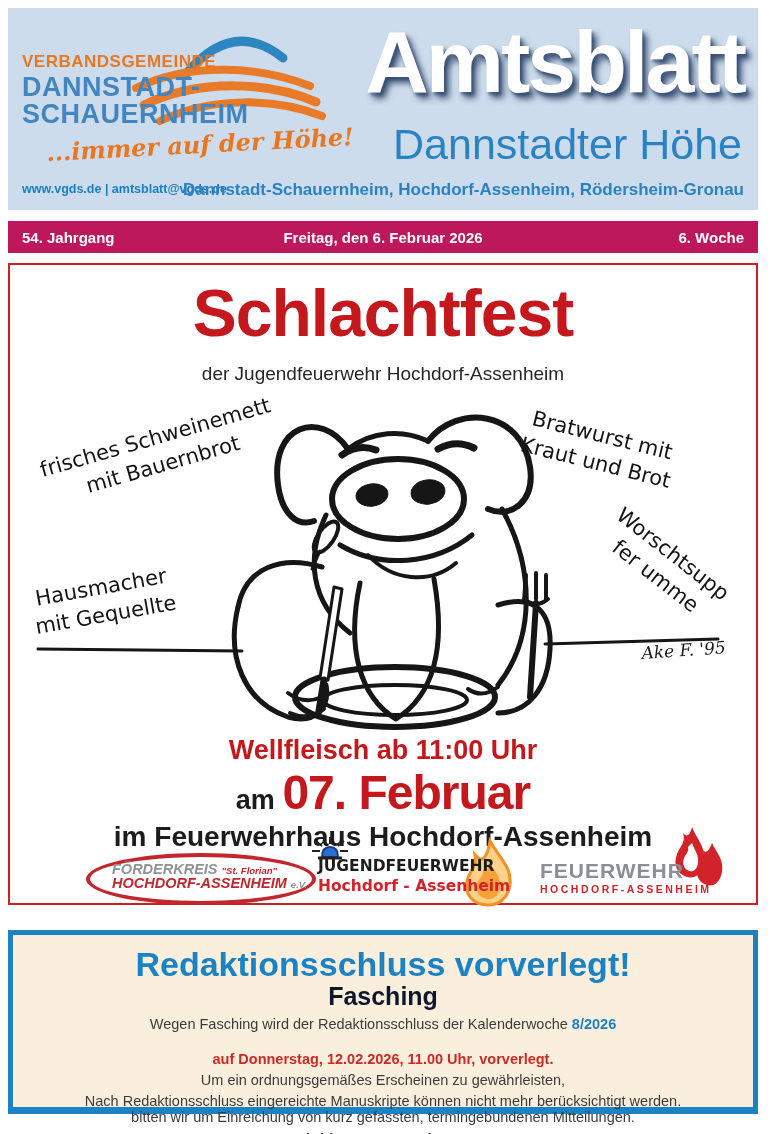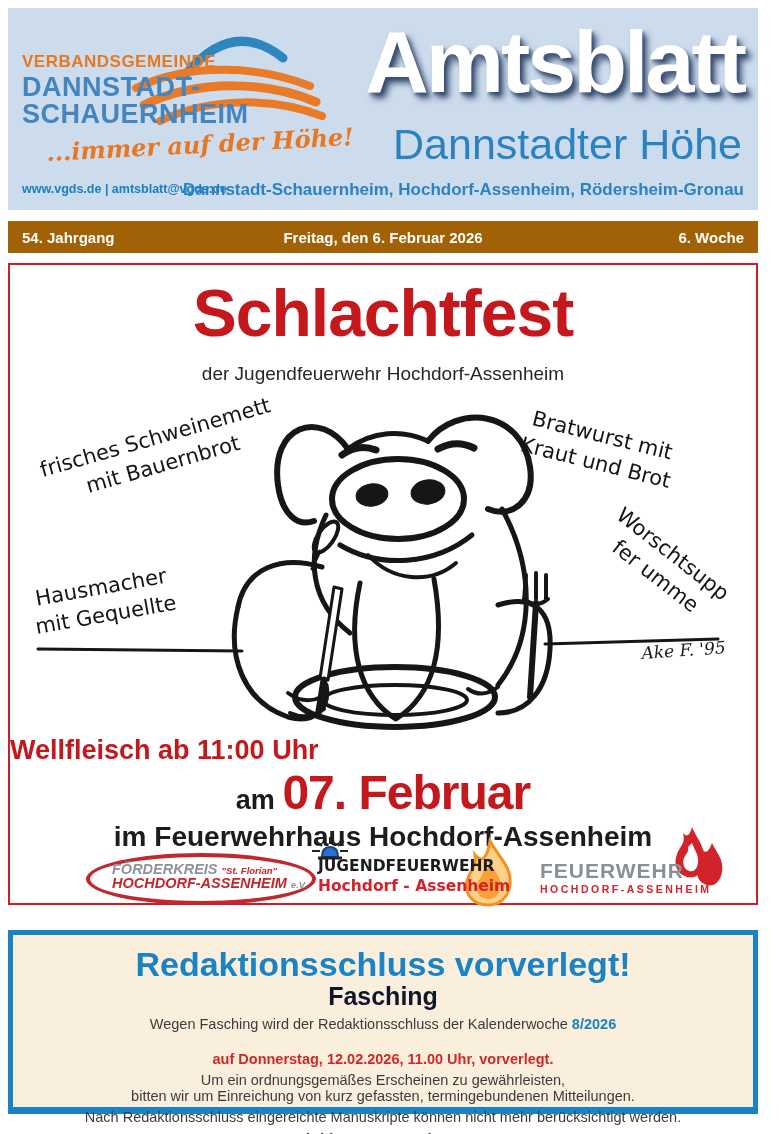--- a/index.html
+++ b/index.html
@@ -27,21 +27,21 @@
     position:absolute; right:16px; top:112px; width:520px; text-align:right;
     color:#2b82c3; font-size:43px; font-weight:400; letter-spacing:0;
   }
   .masthead-municipalities {
     position:absolute; right:14px; top:172px; width:600px; text-align:right;
     color:#2b82c3; font-size:17px; font-weight:bold;
   }
   
   .datebar {
     position:absolute; left:8px; top:221px; width:750px; height:32px;
-    background:#a16207; color:#ffffff; font-weight:bold; font-size:15px;
+    background:#be185d; color:#ffffff; font-weight:bold; font-size:15px;
     display:flex; align-items:center;
   }
   .datebar .db-left  { position:absolute; left:14px; }
   .datebar .db-center{ position:absolute; left:0; right:0; text-align:center; }
   .datebar .db-right { position:absolute; right:14px; }
   
   .poster {
     position:absolute; left:8px; top:263px; width:750px; height:642px;
     background:#ffffff; border:2px solid #cc2026;
   }
@@ -57,21 +57,21 @@
     position:absolute; color:#141414; text-align:center;
     font-family:"DejaVu Sans", sans-serif; font-size:21px; font-weight:500; line-height:1.35;
     white-space:nowrap;
   }
   .annot-tl { left:30px;  top:158px; transform:rotate(-16deg); }
   .annot-tr { left:512px; top:156px; transform:rotate(14deg); }
   .annot-ml { left:22px;  top:308px; transform:rotate(-10deg); }
   .annot-mr { left:586px; top:272px; transform:rotate(38deg); }
   .pig-wrap { position:absolute; left:20px; top:132px; }
   .poster-time {
-    position:absolute; left:0; top:470px; width:100%; 
+    position:absolute; left:0; top:470px; width:100%; text-align:center;
     color:#c4181d; font-size:27px; font-weight:bold;
   }
   .poster-dateline { position:absolute; left:0; top:500px; width:100%; text-align:center; }
   .poster-dateline .am { color:#1c1c1c; font-size:27px; font-weight:bold; }
   .poster-dateline .bigdate { color:#c4181d; font-size:48px; font-weight:800; letter-spacing:-1px; }
   .poster-location {
     position:absolute; left:0; top:556px; width:100%; text-align:center;
     color:#1c1c1c; font-size:28px; font-weight:bold;
   }
   
@@ -259,18 +259,18 @@
   </div>
 
   <div class="notice">
     <div class="t1">Redaktionsschluss vorverlegt!</div>
     <div class="t2">Fasching</div>
     <div class="ln">
       <span>Wegen Fasching wird der Redaktionsschluss der Kalenderwoche </span><span class="hl">8/2026</span>
     </div>
     <div class="red">auf Donnerstag, 12.02.2026, 11.00 Uhr, vorverlegt.</div>
     <div class="ln">Um ein ordnungsgemäßes Erscheinen zu gewährleisten,</div>
+    <div class="ln">Nach Redaktionsschluss eingereichte Manuskripte können nicht mehr berücksichtigt werden.</div>
     <div class="ln" style="margin-top:0;">bitten wir um Einreichung von kurz gefassten, termingebundenen Mitteilungen.</div>
-    <div class="ln">Nach Redaktionsschluss eingereichte Manuskripte können nicht mehr berücksichtigt werden.</div>
     <div class="bold-end">Wir bitten um Beachtung!</div>
   </div>
 
 </div>
 
 </body></html>

